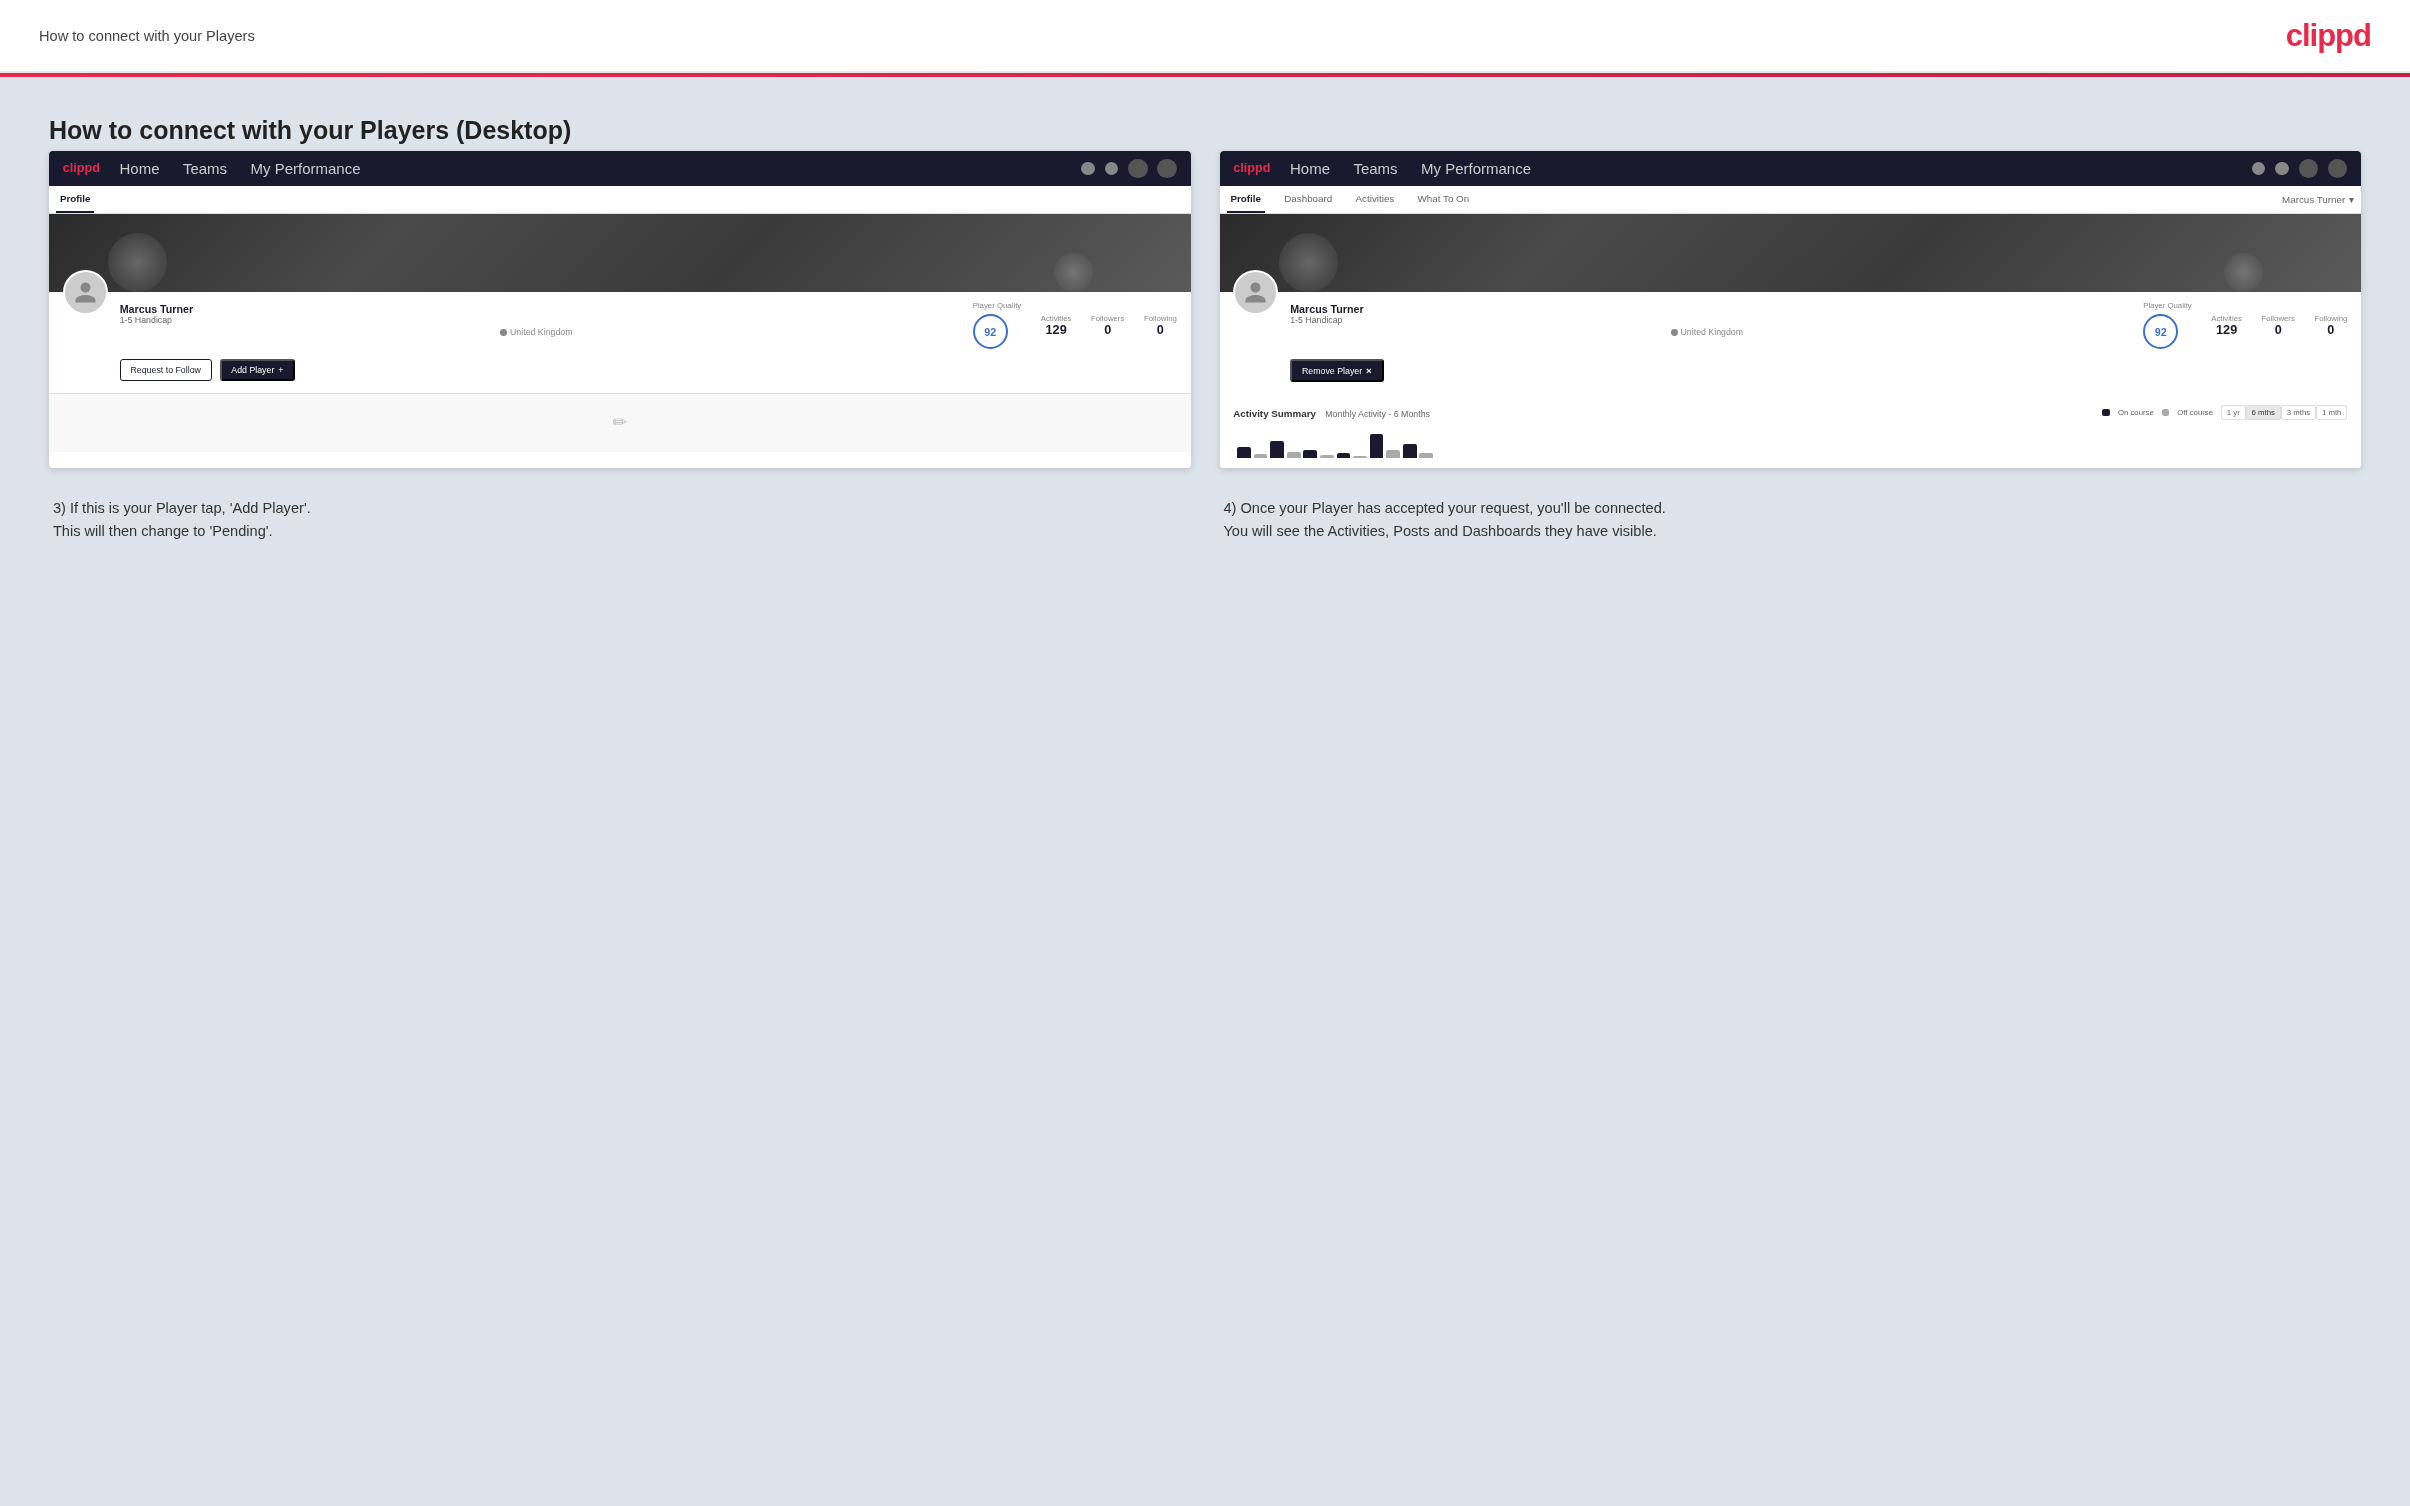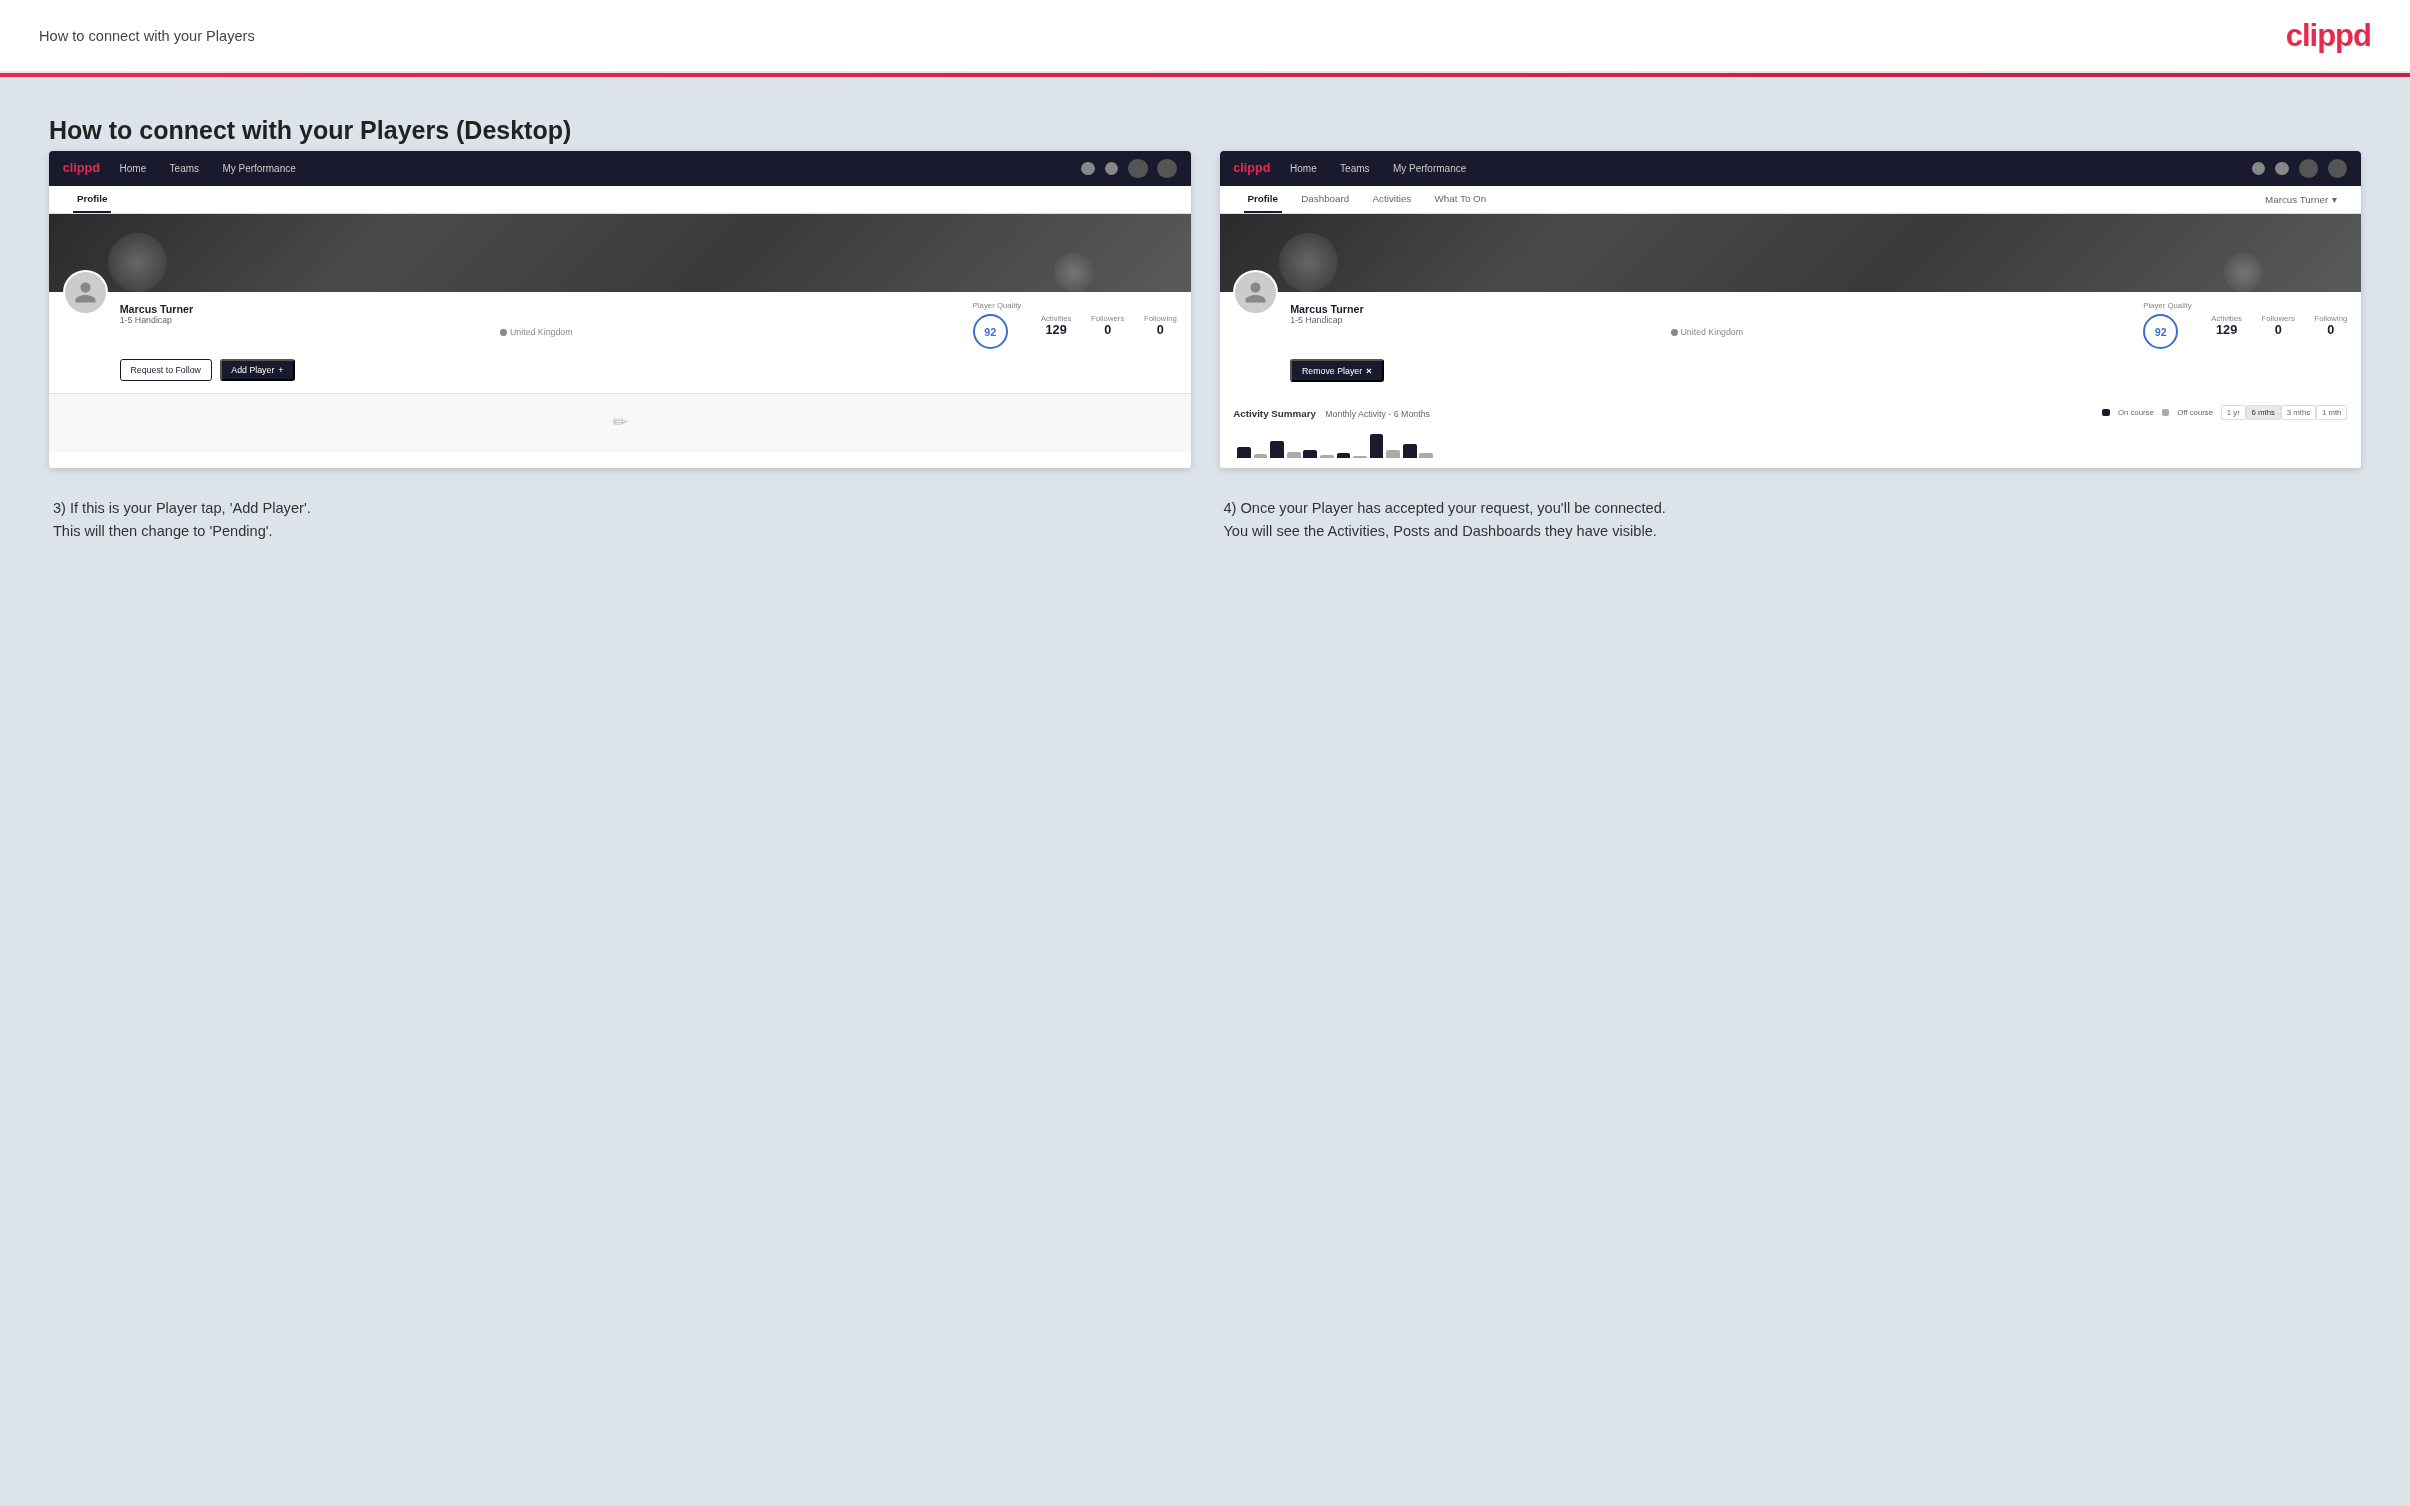--- a/index.html
+++ b/index.html
@@ -79,21 +79,21 @@
       height: 35px;
       gap: 15.6px;
     }
     .mock-nav-logo {
       color: #e8294c;
       font-weight: 700;
       font-size: 12.7px;
     }
     .mock-nav-item {
       color: #ccc;
-      font-size: 10px;
+      font-size: 15px;
       padding: 0 3.9px;
     }
     .mock-nav-spacer {
       flex: 1;
     }
     .mock-nav-icons {
       display: flex;
       gap: 9.8px;
       align-items: center;
     }
@@ -111,21 +111,21 @@
       background: #555;
       display: flex;
       align-items: center;
       justify-content: center;
     }
 
     
     .mock-tab-bar {
       background: #fff;
       border-bottom: 1px solid #ddd;
-      padding: 0 24px;
+      padding: 0 7px;
       display: flex;
       gap: 15.6px;
     }
     .mock-tab {
       padding: 6.8px 3.9px;
       font-size: 9.8px;
       color: #666;
       border-bottom: 2px solid transparent;
     }
     .mock-tab.active {

